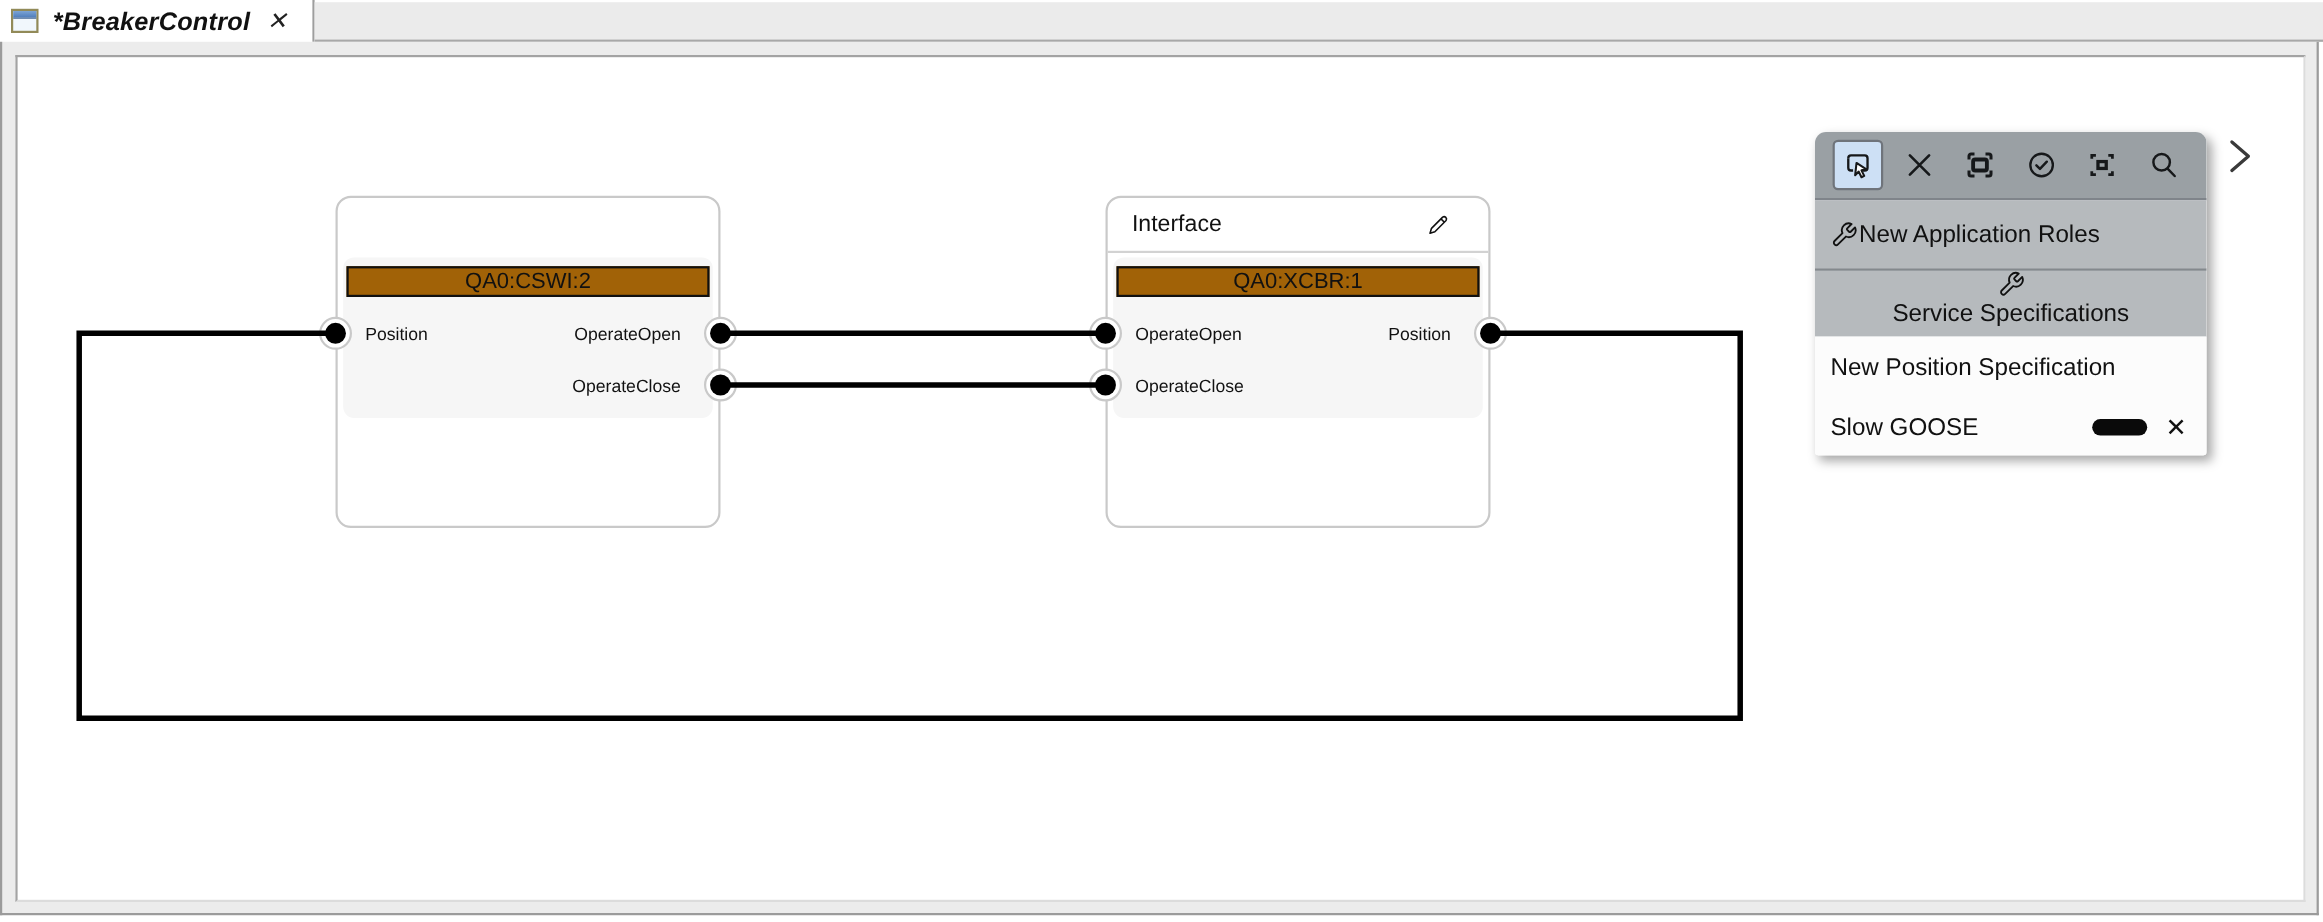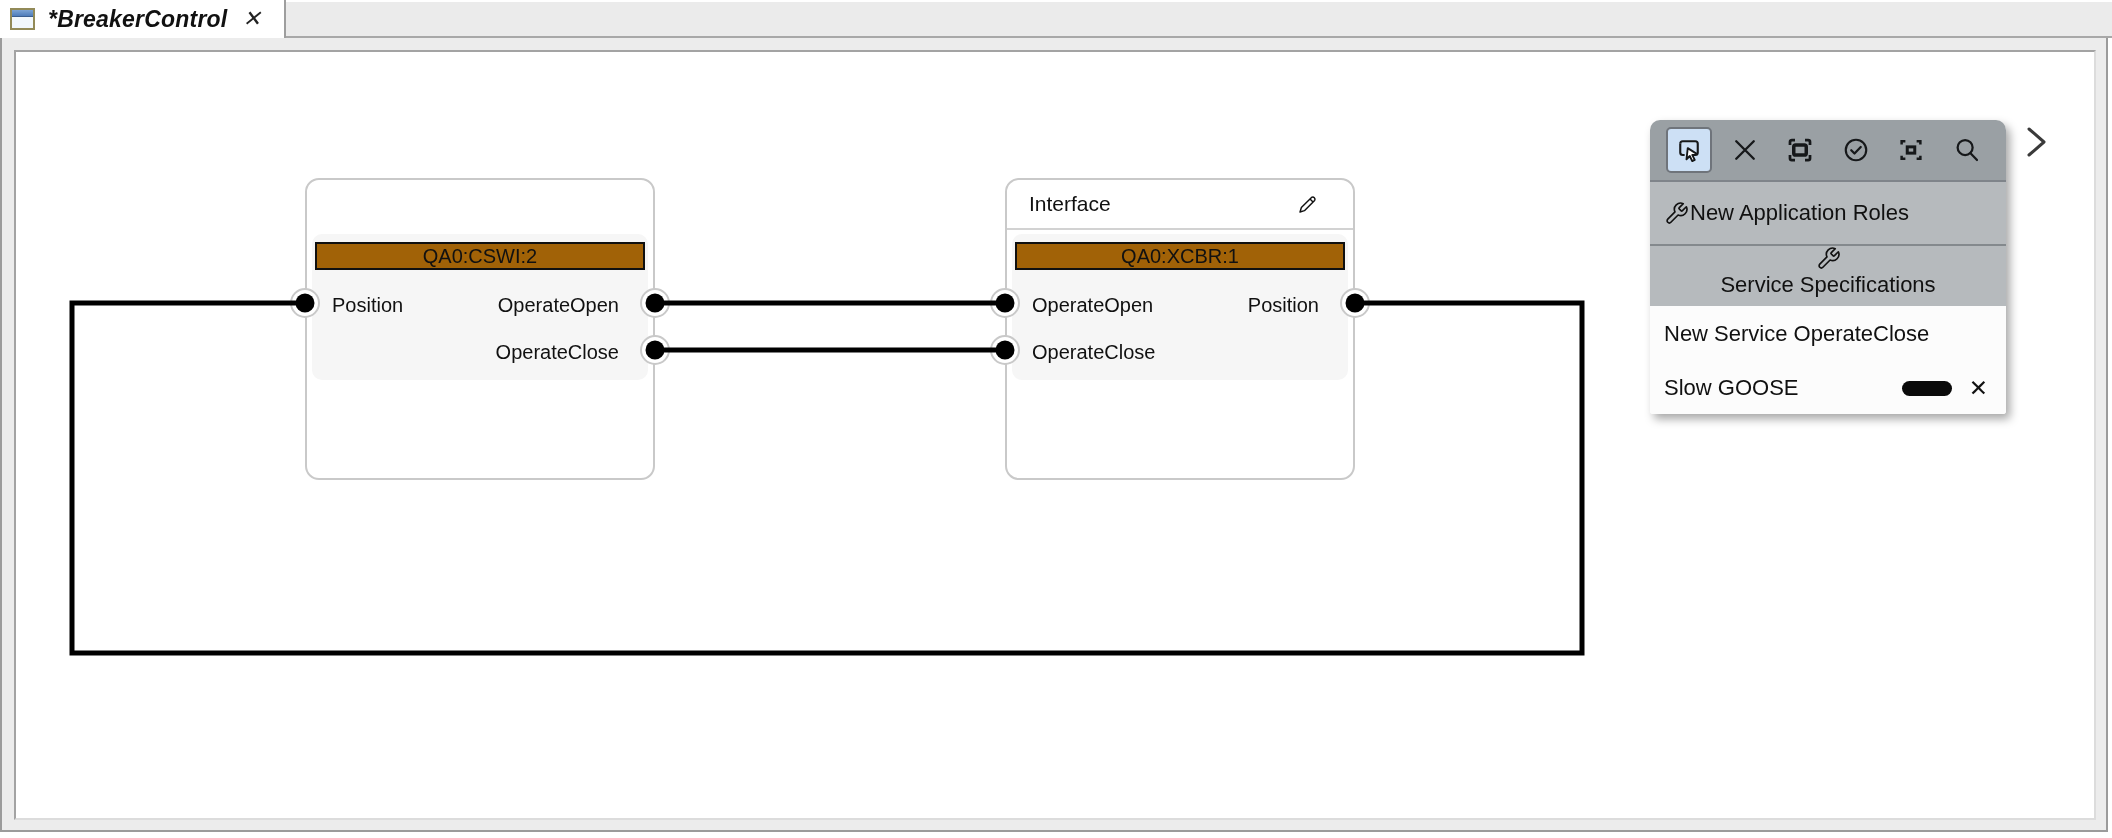--- a/index.html
+++ b/index.html
@@ -49,21 +49,21 @@
     height:48px;border-bottom:2px solid #d2d2d2;
     display:flex;align-items:center;justify-content:space-between;
     padding:0 34px 0 22px;font-size:21px;
   }
   .node-panel{position:absolute;left:5px;right:5px;top:54px;height:146px;background:#f6f6f6;border-radius:10px;}
   .node-badge{
     position:absolute;left:8px;right:8px;top:62px;height:28px;box-sizing:border-box;
     background:#a16207;border:2px solid #101010;text-align:center;
     font-size:20px;line-height:24px;
   }
-  .port-label{position:absolute;font-size:20px;height:26px;line-height:26px;white-space:nowrap;}
+  .port-label{position:absolute;font-size:16px;height:26px;line-height:26px;white-space:nowrap;}
   .port-label.l{left:25px;}
   .port-label.r{right:34px;text-align:right;}
   .row1{top:112px;}
   .row2{top:159px;}
 
   .wires{position:absolute;left:0;top:0;width:2112px;height:838px;}
 
   
   .palette{
     position:absolute;left:1650px;top:120px;width:356px;
@@ -217,21 +217,21 @@
 
 
     <div class="palette-row header sep-top">
       <svg width="25" height="25" viewBox="0 0 24 24">
         <path d="M14.7 6.3a1 1 0 0 0 0 1.4l1.6 1.6a1 1 0 0 0 1.4 0l3.77-3.77a6 6 0 0 1-7.94 7.94l-6.91 6.91a2.12 2.12 0 0 1-3-3l6.91-6.91a6 6 0 0 1 7.94-7.94l-3.76 3.76z" fill="none" stroke="#111" stroke-width="1.6" stroke-linecap="round" stroke-linejoin="round"></path>
       </svg>
       <span>Service Specifications</span>
     </div>
 
     <div class="palette-row item">
-      <span>New Service OperateClose</span>
+      <span>New Position Specification</span>
     </div>
 
     <div class="palette-row item short">
       <span>Slow GOOSE</span>
       <span class="line-pill"></span>
       <span class="row-close">✕</span>
     </div>
   </div>
 
   <svg class="expand-btn" viewBox="0 0 30 40">

